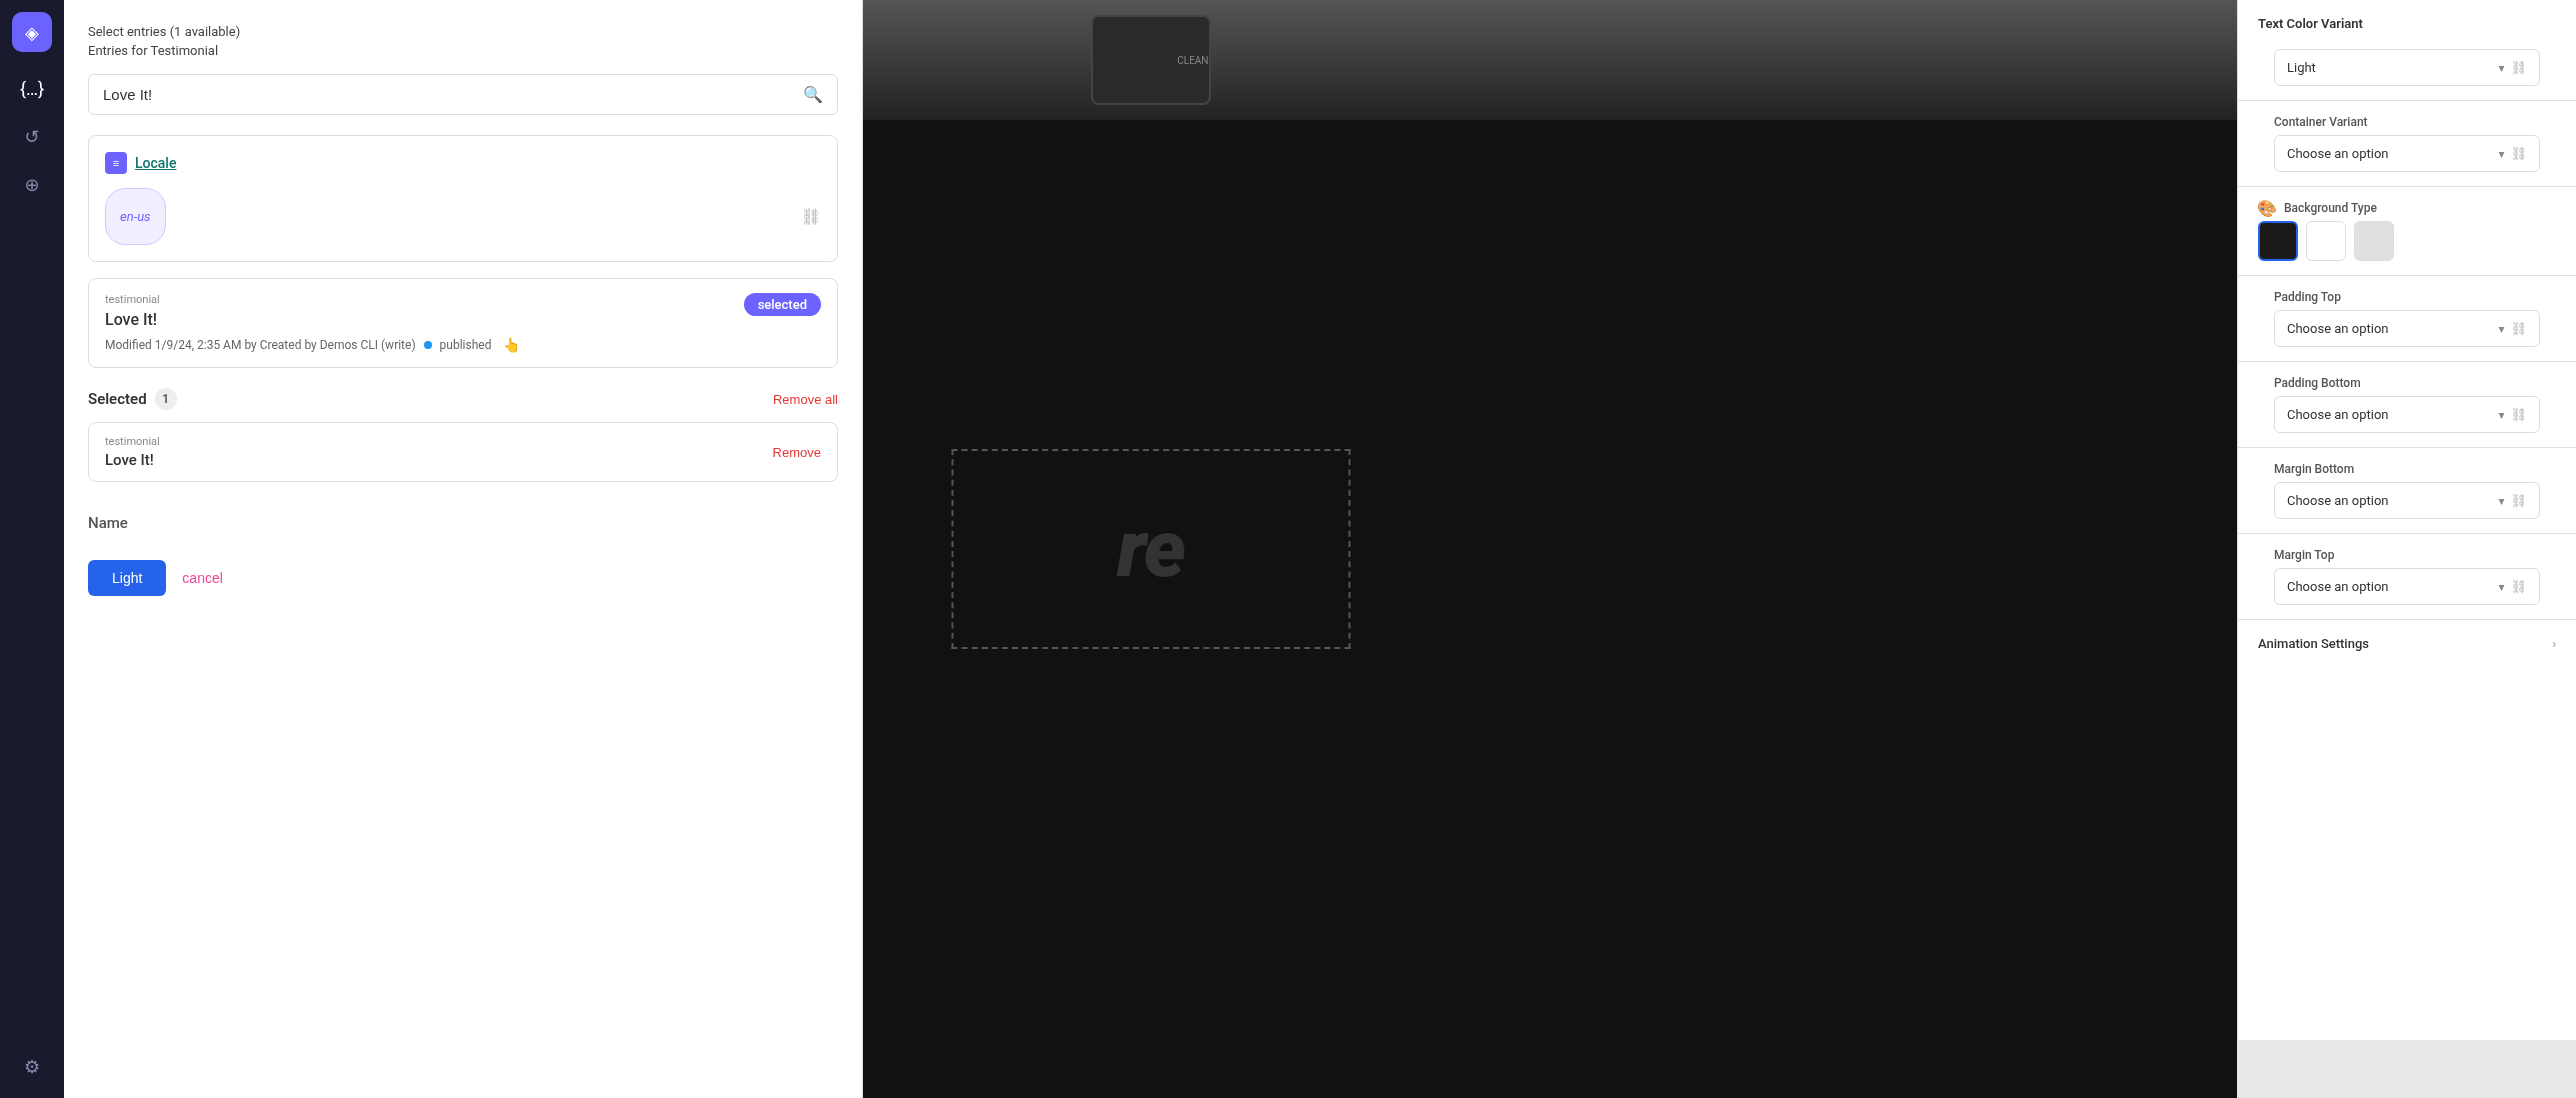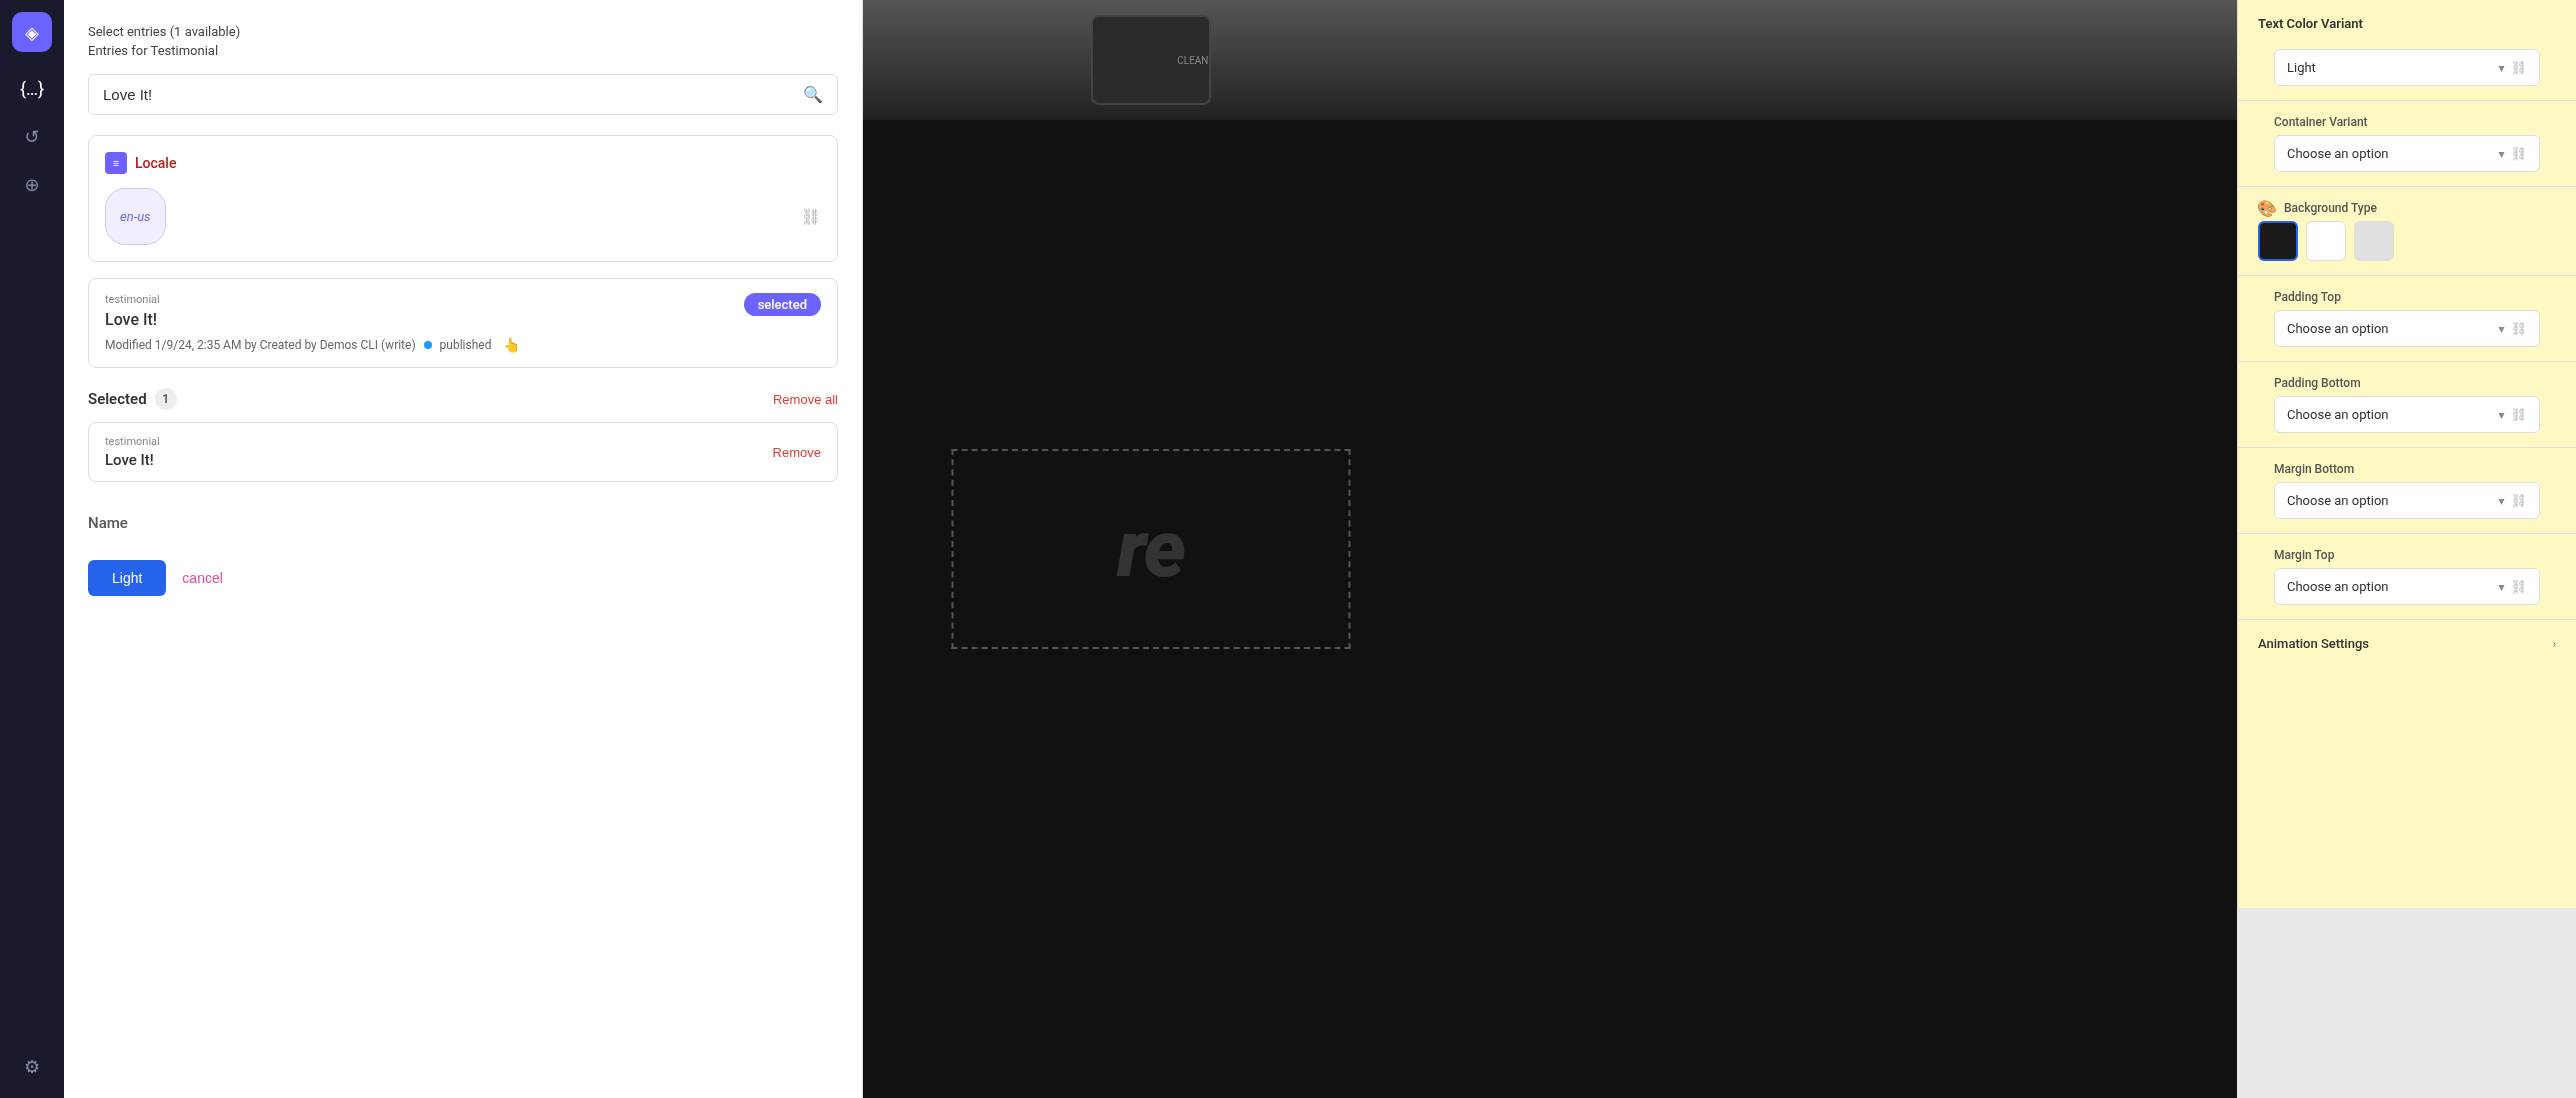--- a/index.html
+++ b/index.html
@@ -128,22 +128,23 @@
       background: #6c63ff;
       border-radius: 4px;
       display: flex;
       align-items: center;
       justify-content: center;
       color: white;
       font-size: 11px;
     }
     .locale-label {
       font-size: 14px;
-      color: #b91c1c;
-      font-weight: 500;
+      color: #0f766e;
+      font-weight: 500;
+      text-decoration: underline;
     }
     .locale-row {
       display: flex;
       align-items: center;
       justify-content: space-between;
     }
     .locale-tag {
       background: #f0eeff;
       color: #6c63ff;
       border: 1px solid #d0c8ff;
@@ -356,23 +357,23 @@
       font-size: 80px;
       color: #333;
       font-weight: 900;
       font-style: italic;
       letter-spacing: -2px;
     }
 
     
     .right-panel {
       width: 339px;
-      background: #fef9c3;
+      background: #ffffff;
       border-left: 1px solid #ddd;
-      height: 908px;
+      height: 1040px;
       overflow-y: auto;
       padding: 0;
       flex-shrink: 0;
     }
     .right-panel-title {
       font-size: 13px;
       color: #333;
       font-weight: 600;
       padding: 16px 20px 8px;
     }

